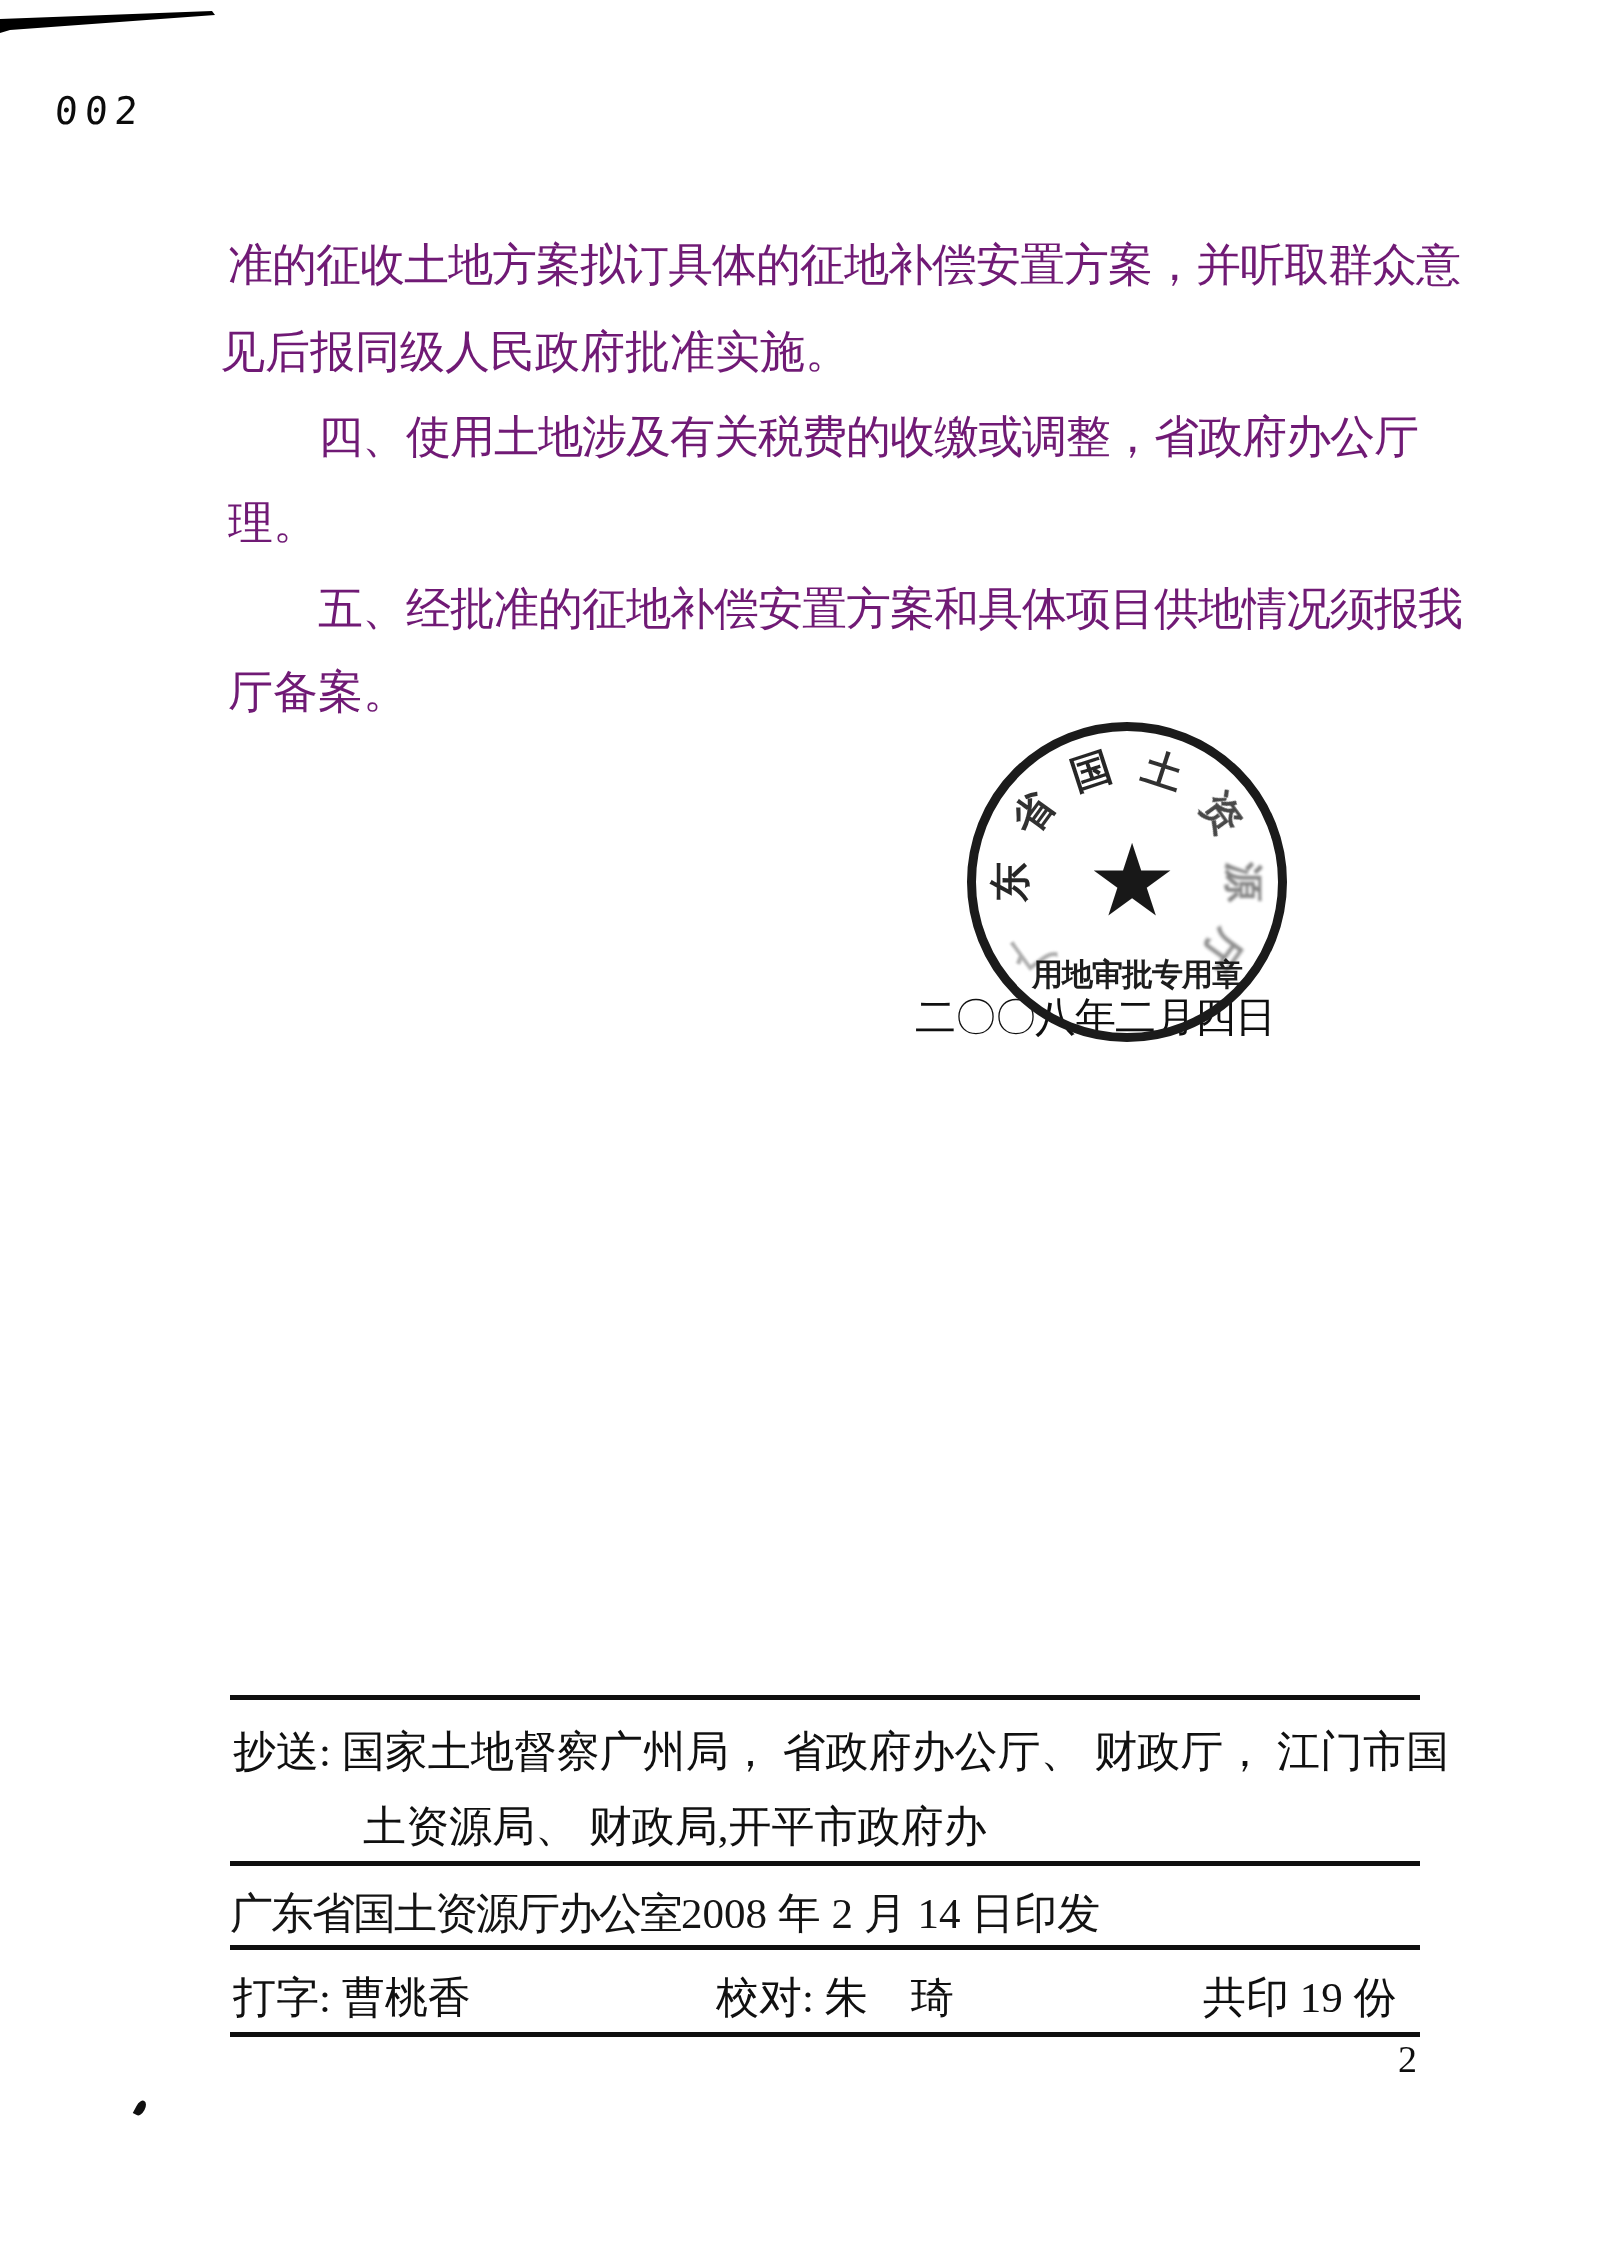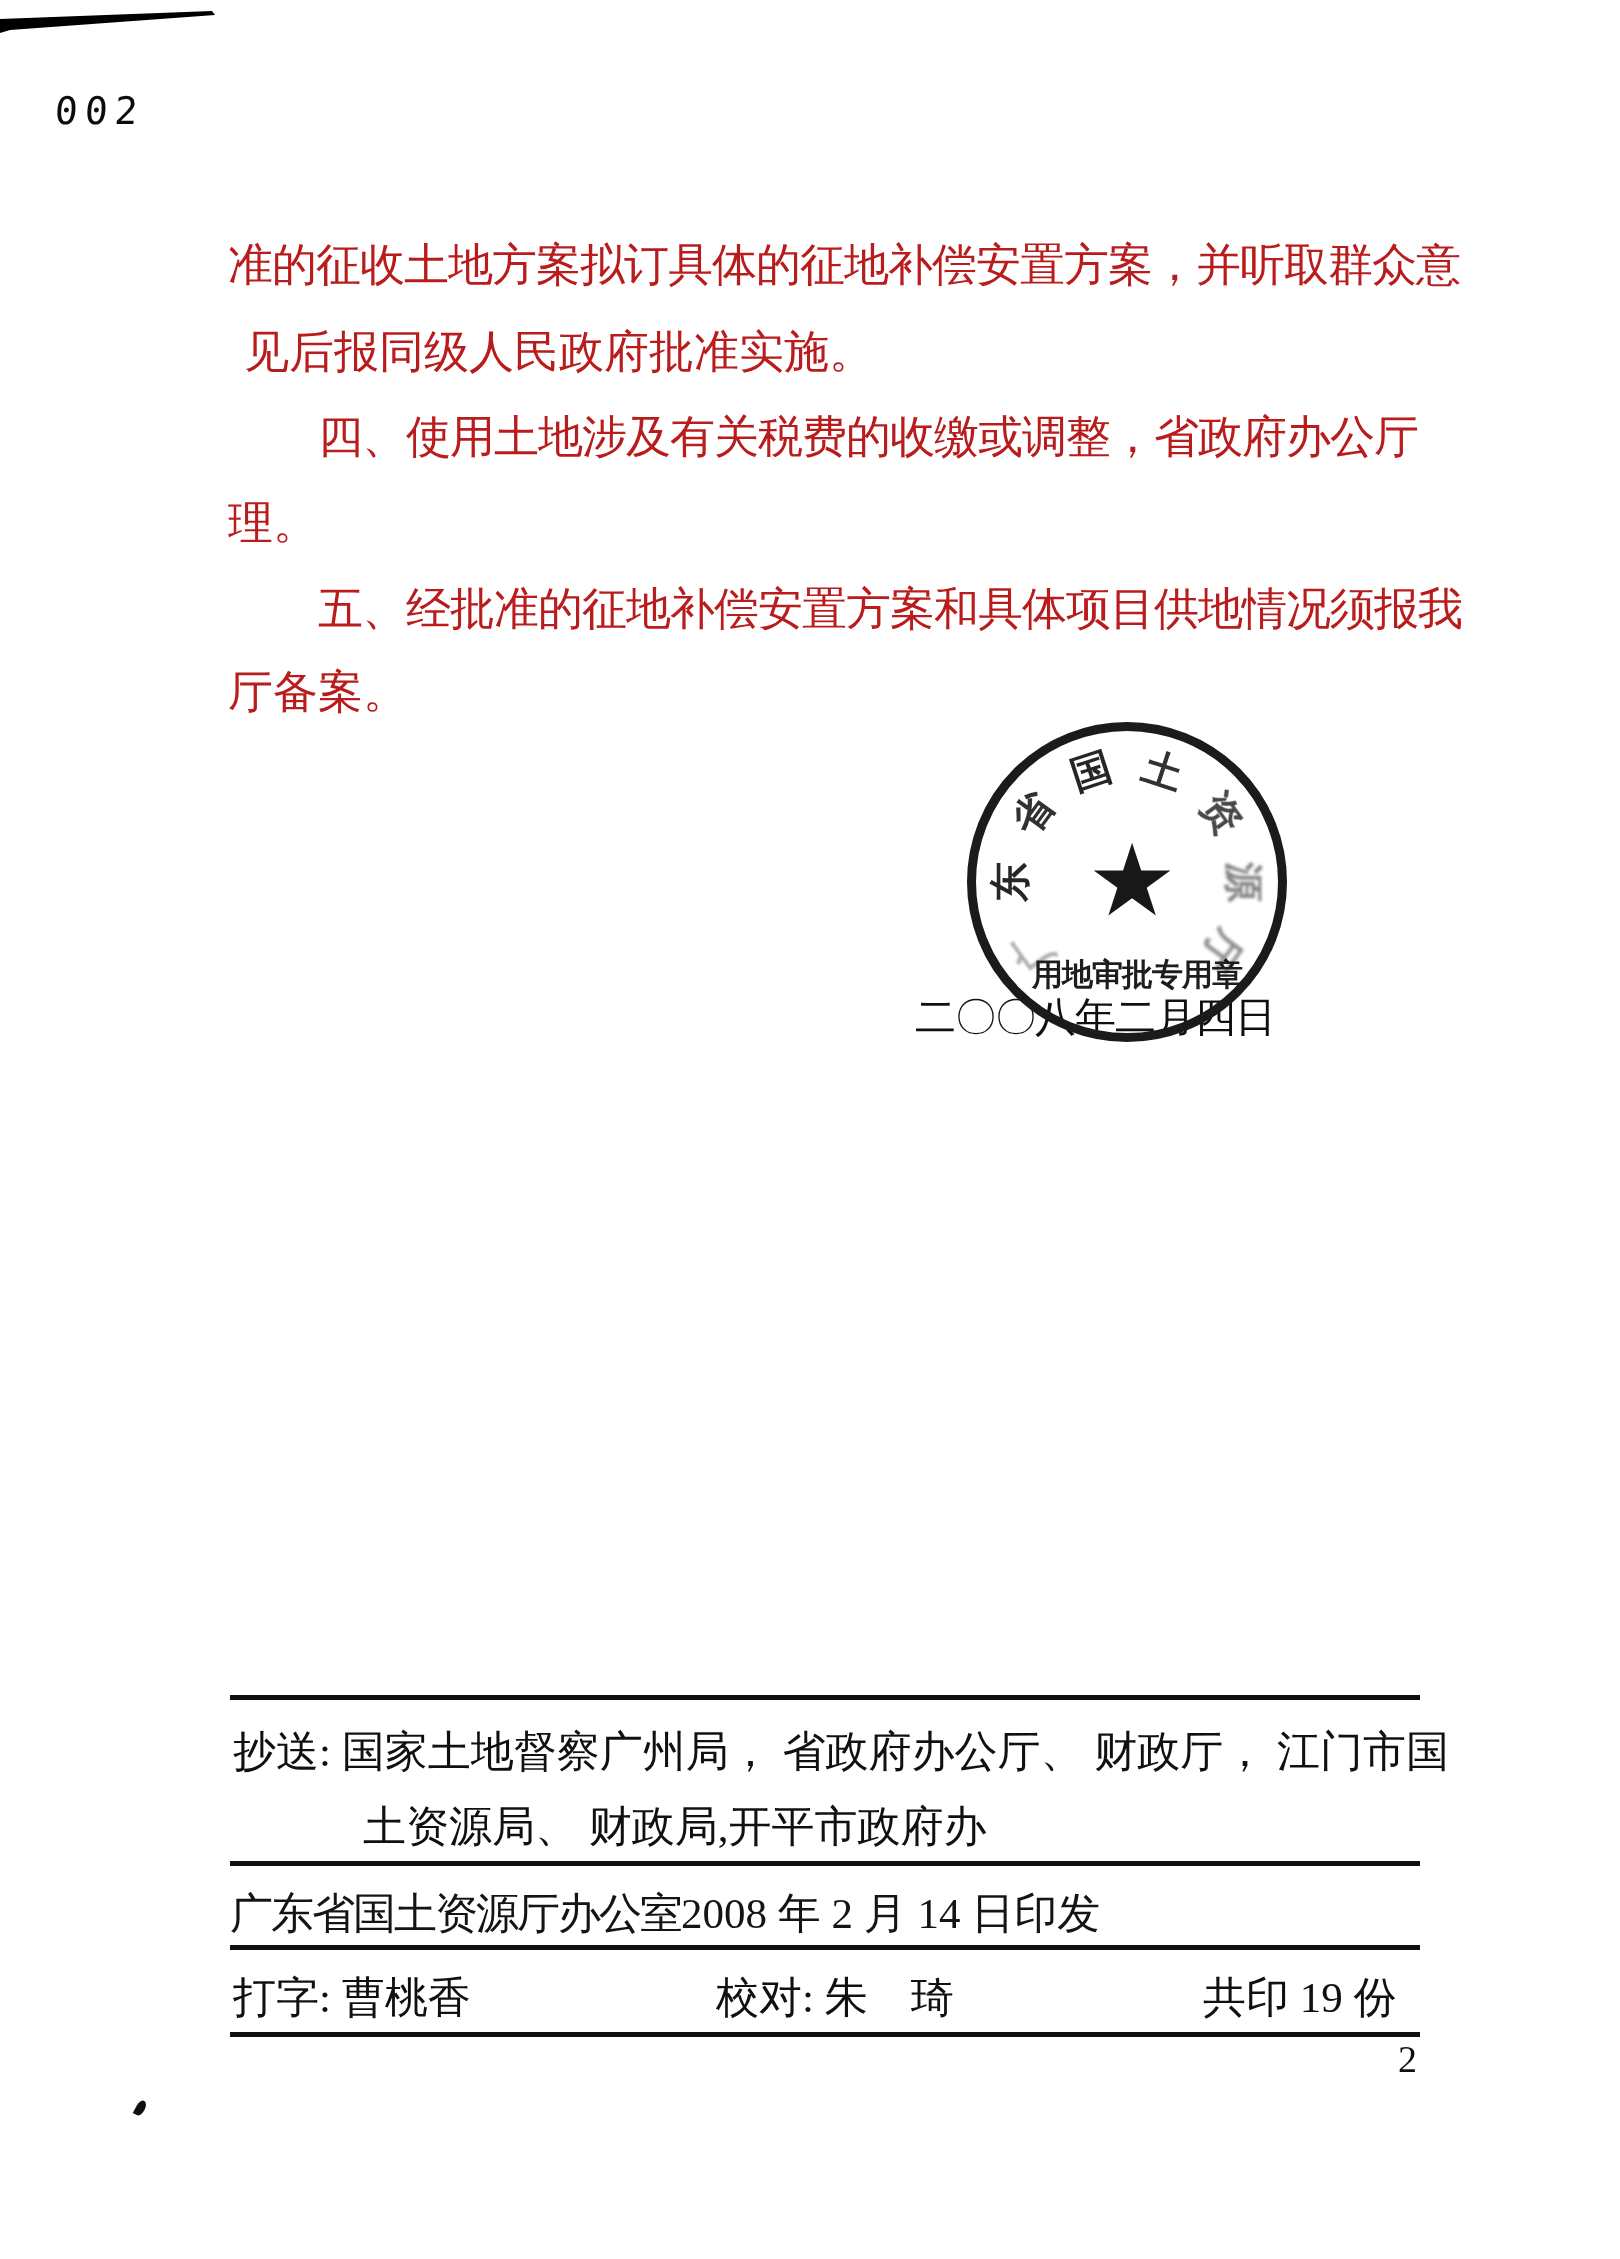--- a/index.html
+++ b/index.html
@@ -7,21 +7,21 @@
     position:relative;
     width:1620px;height:2259px;
     margin:0 auto;
     background:#ffffff;
     overflow:hidden;
     font-family:"Liberation Serif","DejaVu Serif",serif;
     color:#141414;
   }
   .abs{position:absolute;line-height:1;white-space:nowrap;}
   
-  .bodyline{font-size:45px;color:#b91c1c;}
+  .bodyline{font-size:45px;color:#701a75;}
   .tight{letter-spacing:-1px;}
   
   .docnum{
     font-family:"DejaVu Sans Mono",monospace;
     font-size:38px;letter-spacing:7px;color:#0c0c0c;
     transform:skewX(-4deg);
   }
   
   .seal{
     position:absolute;left:967px;top:722px;width:320px;height:320px;
@@ -60,21 +60,21 @@
 <div class="page">
 
   <svg class="topmark" width="230" height="40" viewBox="0 0 230 40">
     <polygon points="0,19 212,11 215,15 10,30 0,33" fill="#000"></polygon>
   </svg>
 
   <div class="abs docnum" style="left:55px;top:92px;">002</div>
 
   <div>
     <div class="abs bodyline tight" style="left:228px;top:243px;">准的征收土地方案拟订具体的征地补偿安置方案，并听取群众意</div>
-    <div class="abs bodyline" style="left:244px;top:330px;">见后报同级人民政府批准实施。</div>
+    <div class="abs bodyline" style="left:220px;top:330px;">见后报同级人民政府批准实施。</div>
     <div class="abs bodyline tight" style="left:318px;top:415px;">四、使用土地涉及有关税费的收缴或调整，省政府办公厅</div>
     <div class="abs bodyline" style="left:228px;top:501px;">理。</div>
     <div class="abs bodyline tight" style="left:318px;top:587px;text-align:right;">五、经批准的征地补偿安置方案和具体项目供地情况须报我</div>
     <div class="abs bodyline" style="left:228px;top:670px;">厅备案。</div>
   </div>
 
   <div class="abs sealdate" style="left:915px;top:997px;">二〇〇八年二月四日</div>
 
   <div class="seal">
     <span class="arc-c" style="transform:translate(-50%,-50%) rotate(-126deg) translateY(-116px);opacity:.35;filter:blur(1px);">广</span>

